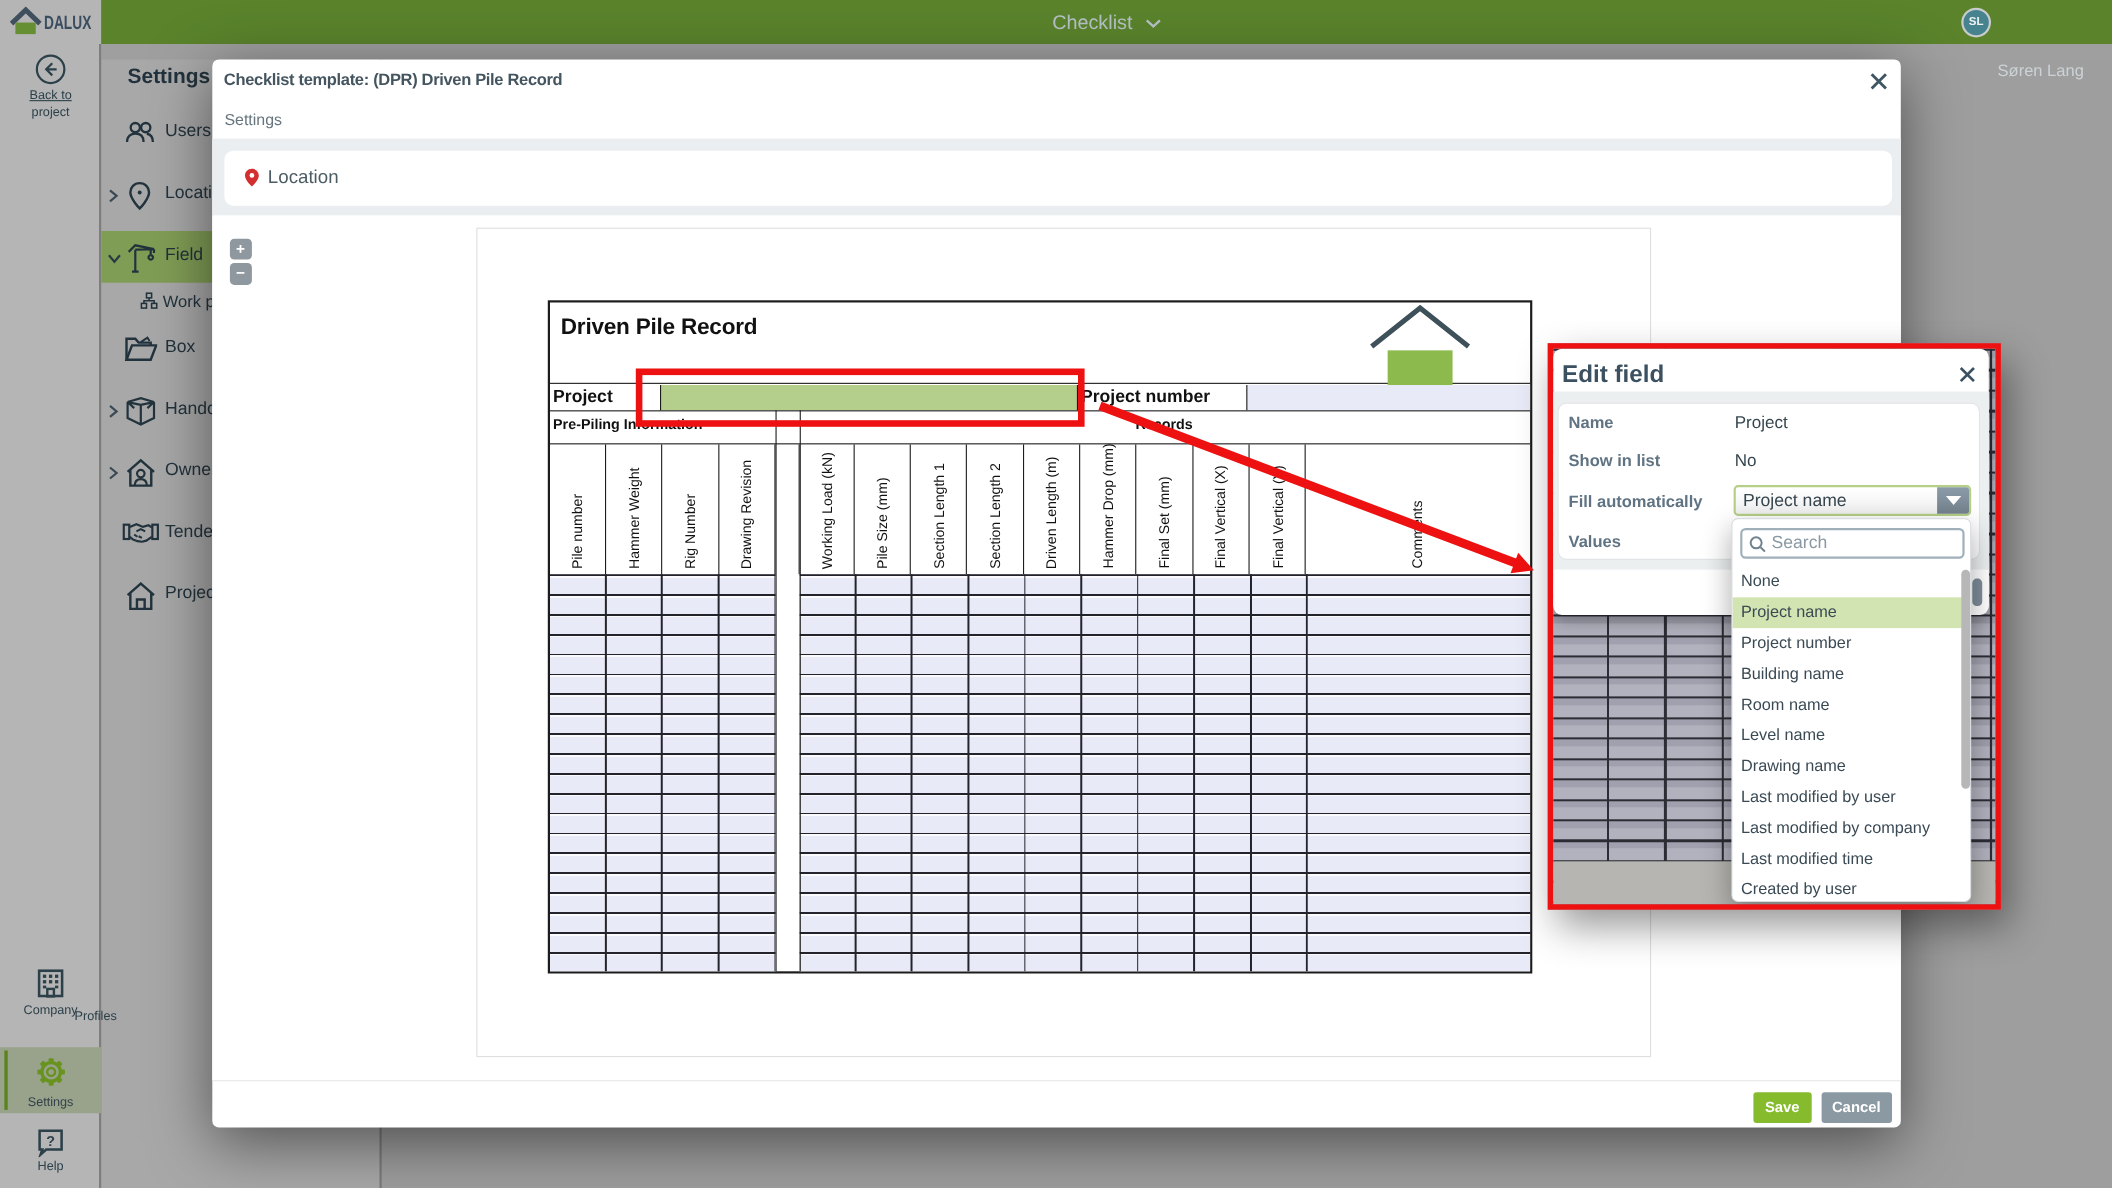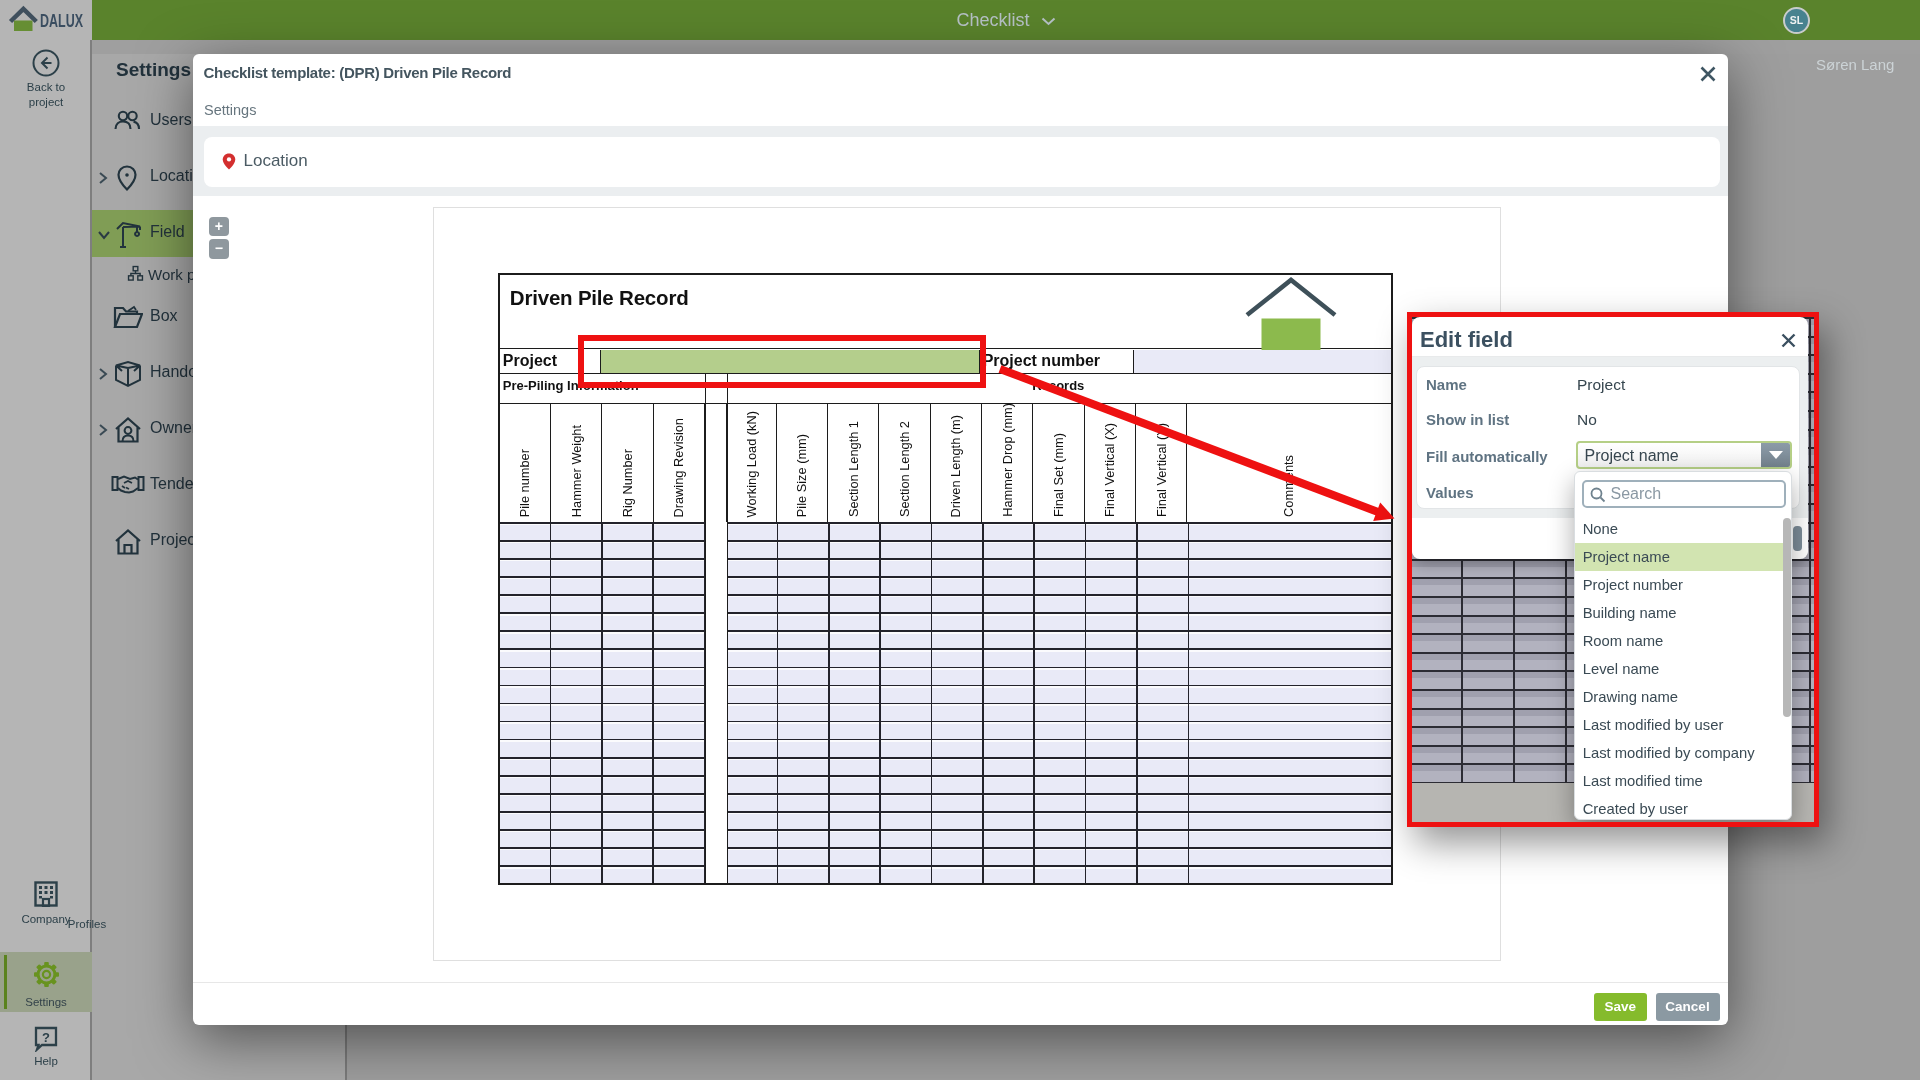--- a/index.html
+++ b/index.html
@@ -118,21 +118,21 @@
       </svg></div>
 </div>
 <div class="abs" id="avatar">SL</div>
 <div class="abs" id="uname">Søren Lang</div>
 
 <div class="abs" id="side1">
   <svg style="position:absolute;left:32px;top:9px" width="28" height="28" viewBox="0 0 28 28">
     <circle cx="14" cy="14" r="12.5" fill="none" stroke="#2c4049" stroke-width="2"></circle>
     <path d="M 15.5 8.5 L 10 14 L 15.5 19.5 M 10 14 L 19.5 14" fill="none" stroke="#2c4049" stroke-width="2"></path>
   </svg>
-  <div class="lbl" style="top:41px;">Back to</div>
+  <div class="lbl" style="top:41px;text-decoration:underline;">Back to</div>
   <div class="lbl" style="top:56px;">project</div>
 
   <svg style="position:absolute;left:34px;top:841px" width="24" height="26" viewBox="0 0 24 26">
     <rect x="1.5" y="1.5" width="21" height="23" fill="none" stroke="#2c4049" stroke-width="2.4"></rect>
     <rect x="9" y="18" width="6" height="7" fill="none" stroke="#2c4049" stroke-width="2.2"></rect>
     <g fill="#2c4049">
       <rect x="5" y="5" width="3" height="3"></rect>
         <rect x="10.5" y="5" width="3" height="3"></rect>
         <rect x="16" y="5" width="3" height="3"></rect>
       <rect x="5" y="10" width="3" height="3"></rect>

